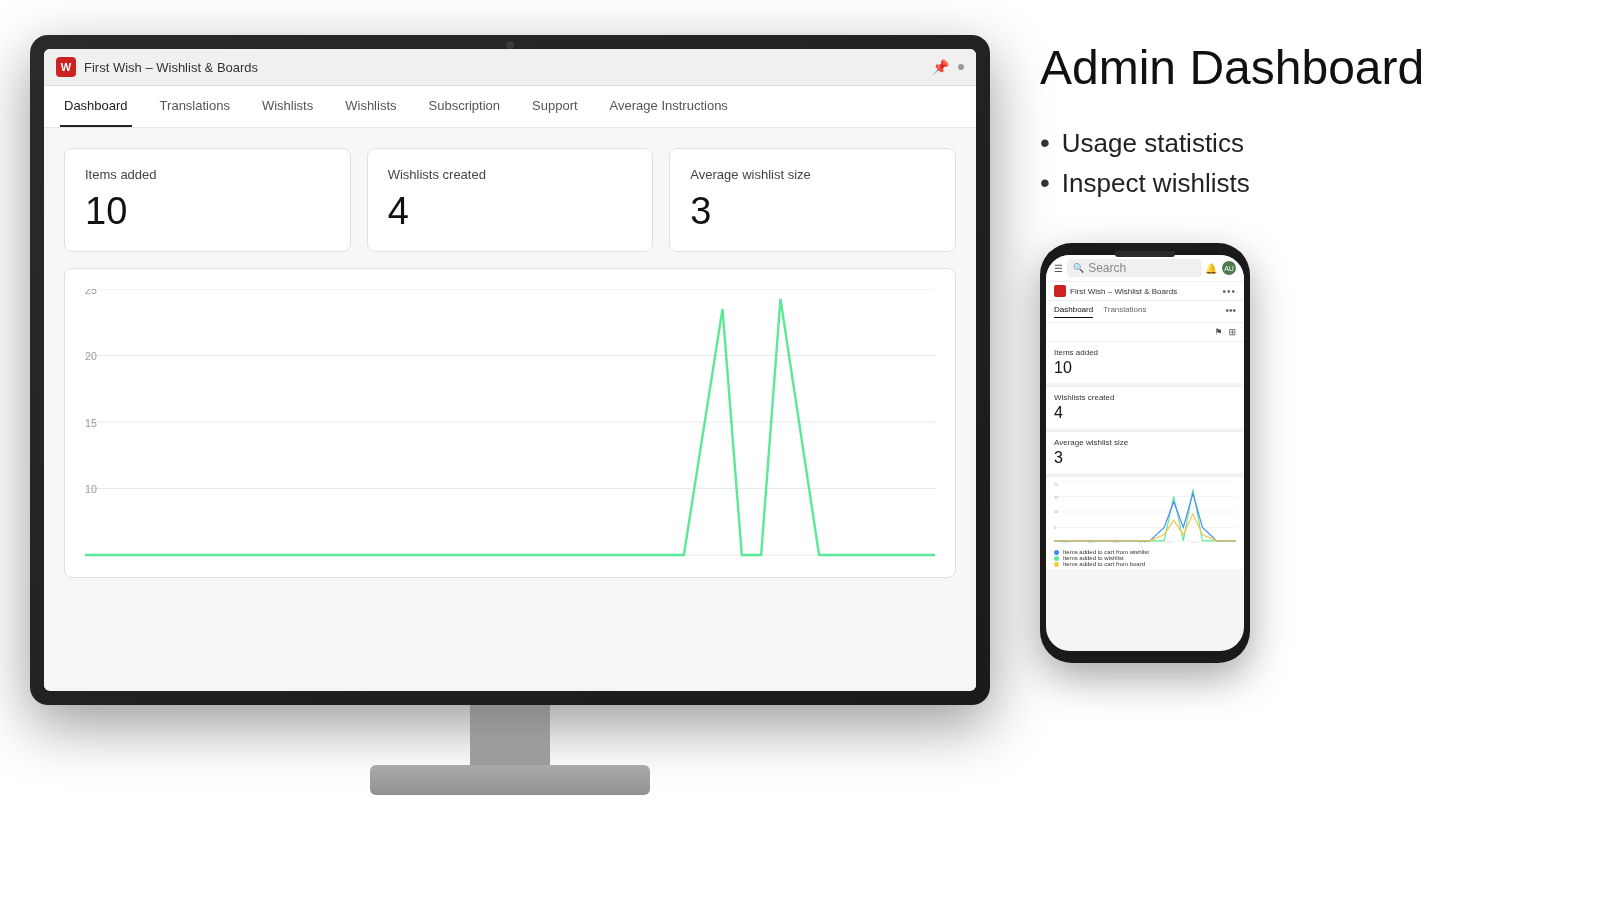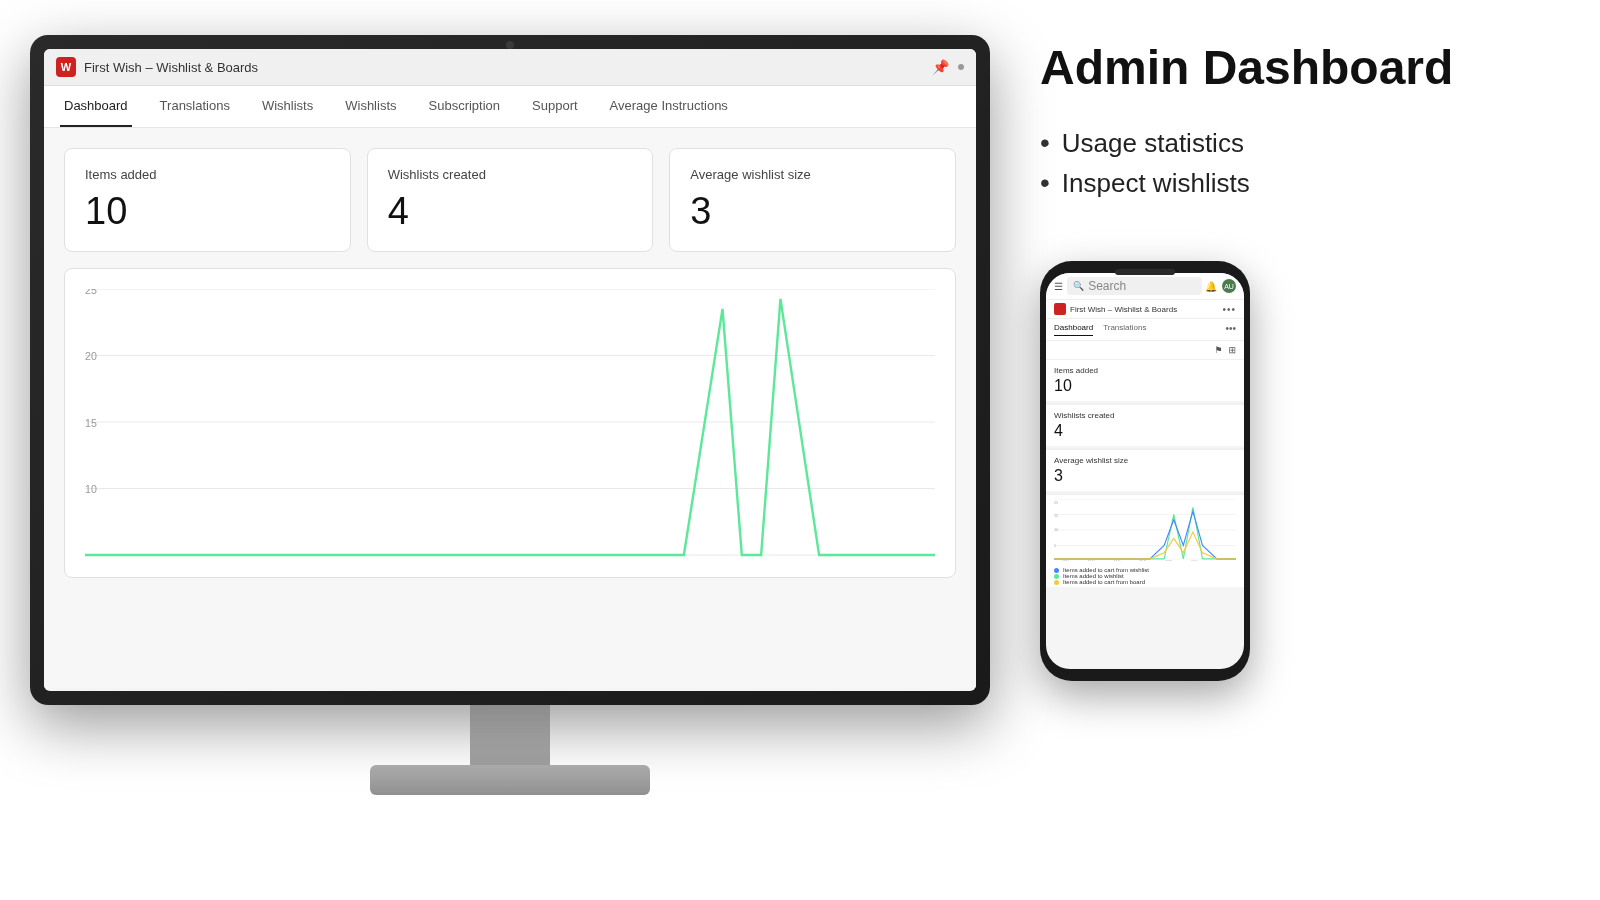--- a/index.html
+++ b/index.html
@@ -205,29 +205,29 @@
       width: 580px;
       height: 900px;
       padding: 40px 40px 40px 20px;
       display: flex;
       flex-direction: column;
       gap: 0;
     }
 
     .admin-title {
       font-size: 48px;
-      font-weight: 700;
+      font-weight: 400;
       color: #111;
       margin-bottom: 28px;
       line-height: 1.15;
     }
 
     .feature-list {
       list-style: none;
-      margin-bottom: 48px;
+      margin-bottom: 30px;
     }
 
     .feature-item {
       font-size: 26px;
       color: #222;
       padding: 4px 0;
       display: flex;
       align-items: center;
       gap: 12px;
     }

